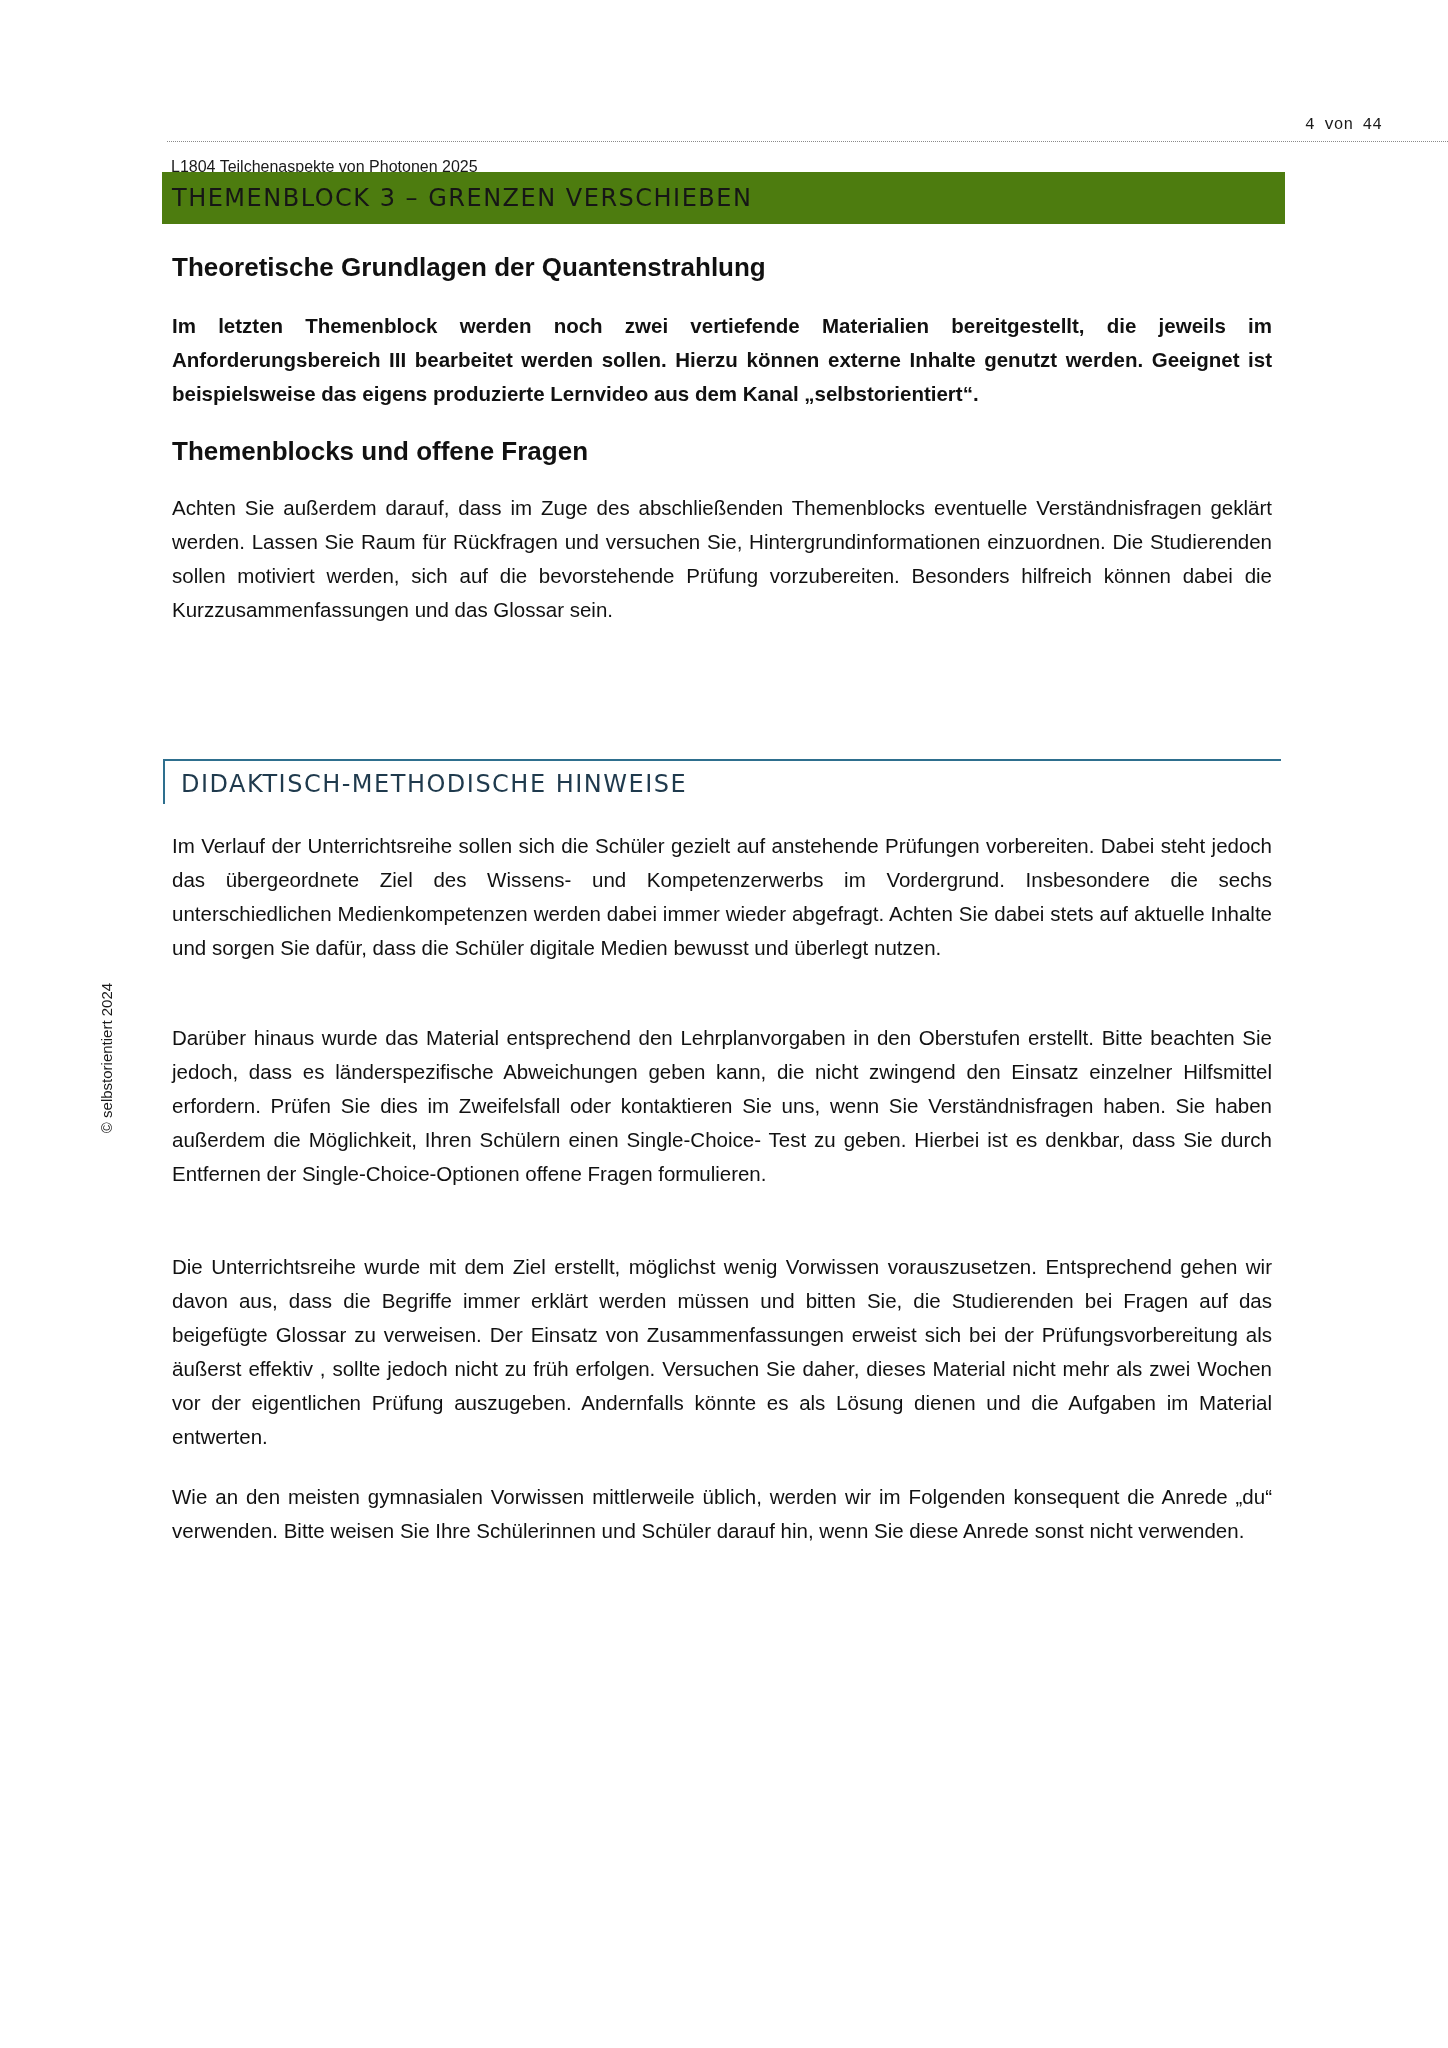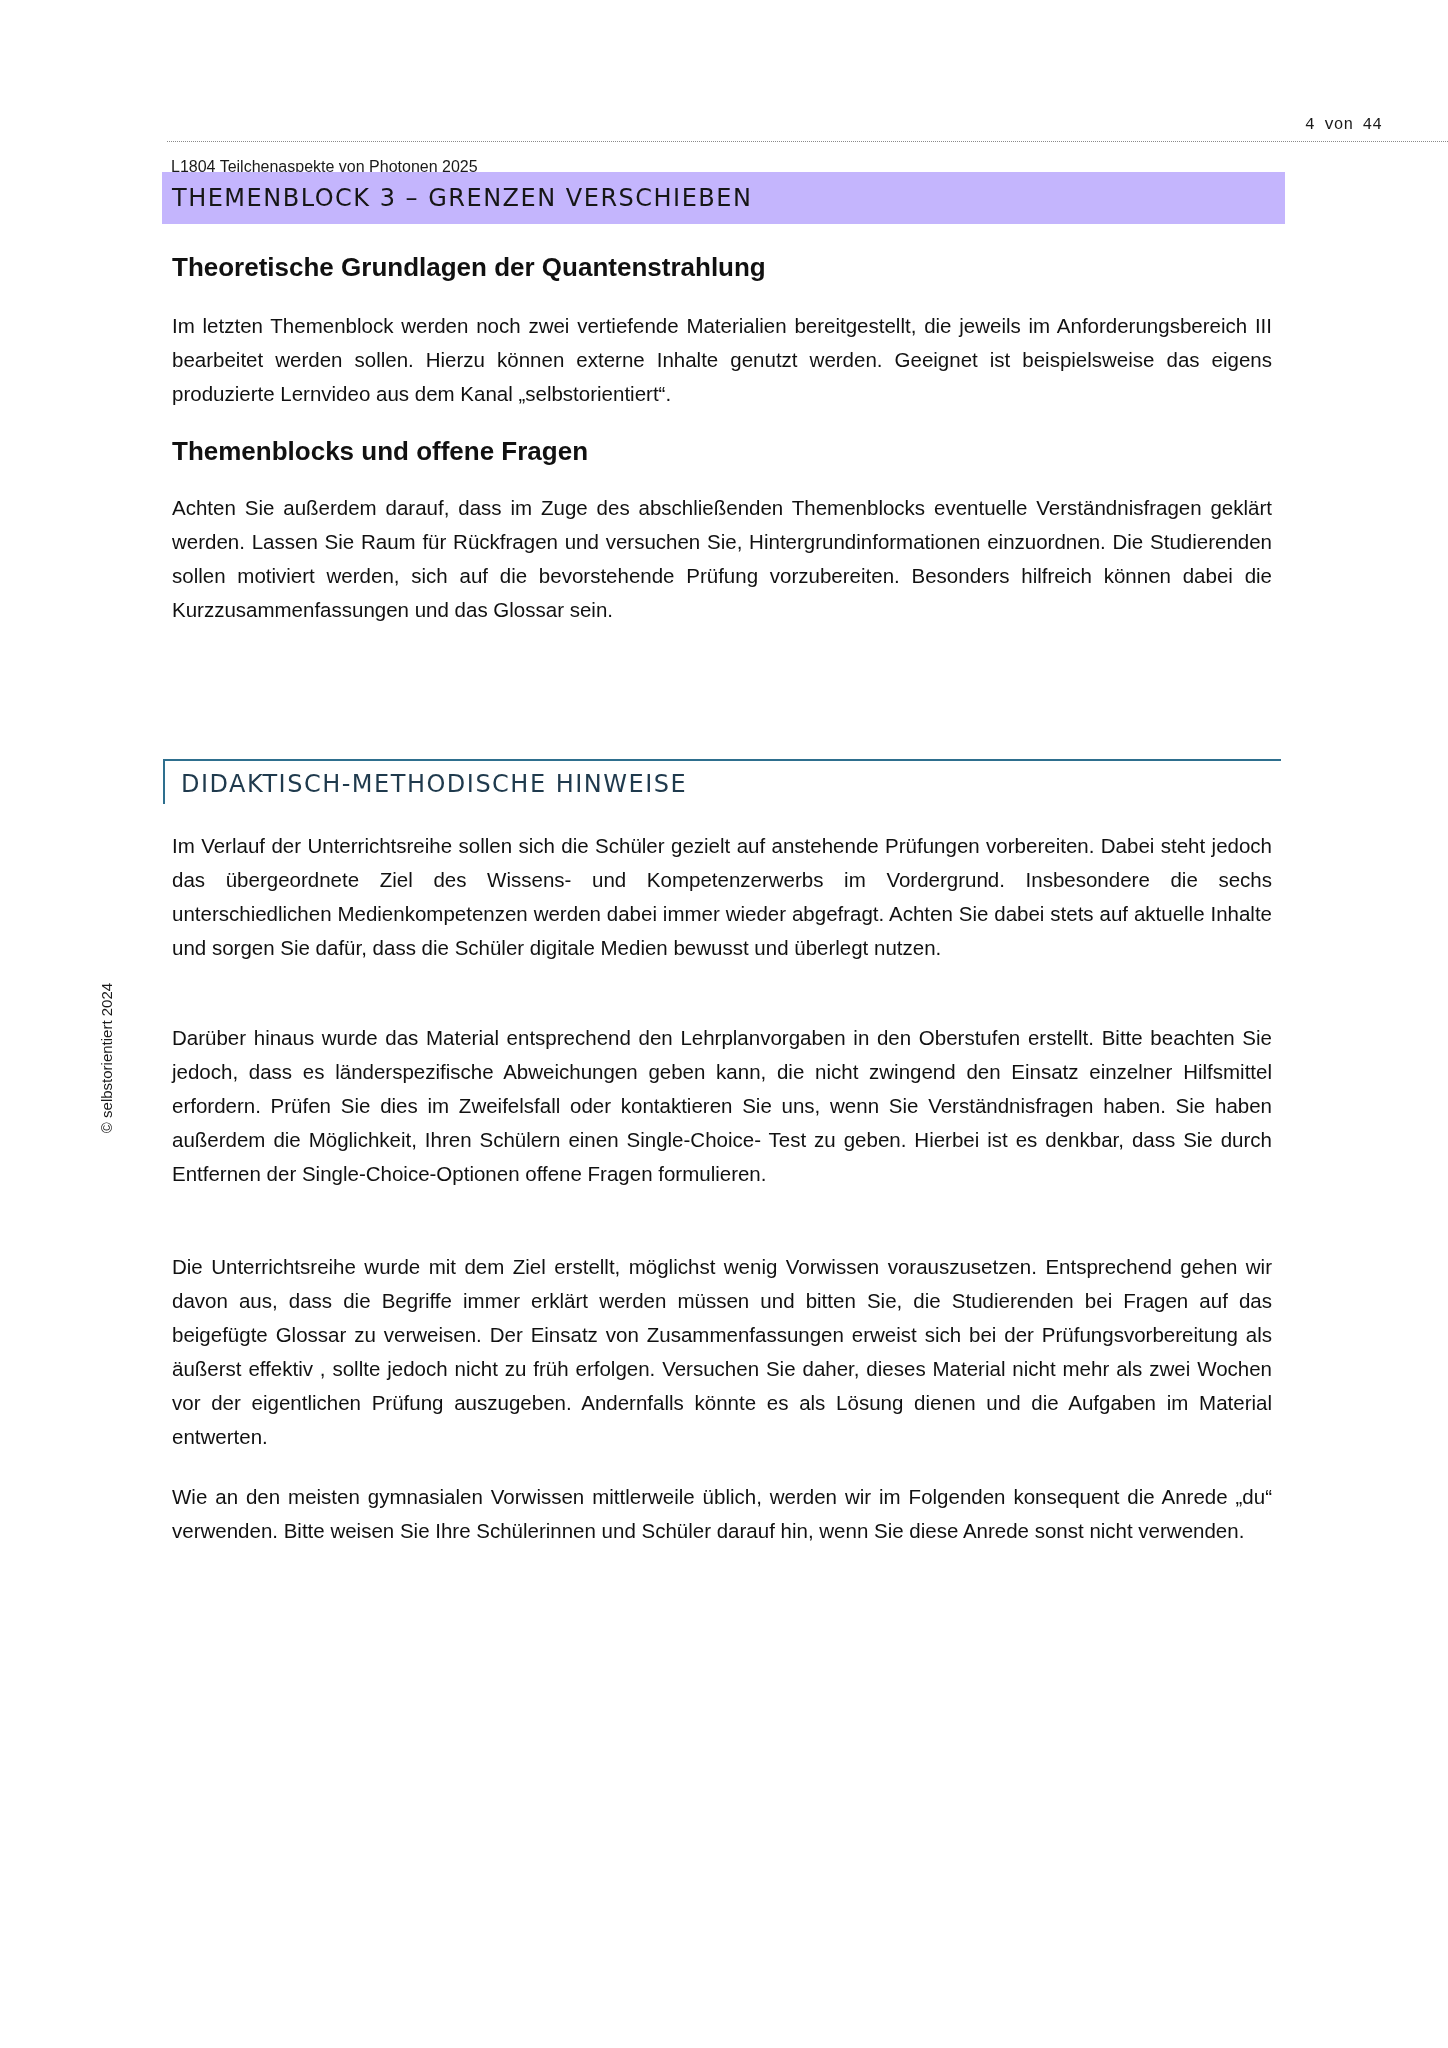--- a/index.html
+++ b/index.html
@@ -2,42 +2,42 @@
 <html><head>
 <meta charset="utf-8">
 <style>
   html, body { margin: 0; padding: 0; background: #ffffff; }
   body { width: 1448px; height: 2048px; position: relative; overflow: hidden;
          font-family: "Liberation Sans", "DejaVu Sans", sans-serif; color: #111111; }
   .abs { position: absolute; }
   .header-left { left: 171px; top: 116px; font-size: 16px; color: #1a1a1a; margin-top: 42px; }
   .header-right { left: 1305px; top: 116px; font-size: 16px; color: #1a1a1a; font-family: Liberation Mono, monospace; }
   .header-rule { left: 167px; top: 141px; width: 1281px; height: 0; border-top: 1.5px dotted #8a8a8a; }
-  .block-bar { left: 162px; top: 172px; width: 1123px; height: 52px; background: #c4b5fd; }
+  .block-bar { left: 162px; top: 172px; width: 1123px; height: 52px; background: #4d7c0f; }
   .block-title { position: absolute; left: 10px; top: 12px; font-size: 24px; letter-spacing: 1.5px; color: #161616; font-family: "DejaVu Sans", sans-serif; font-weight: normal; }
   .subhead { left: 172px; width: 1100px; font-weight: bold; font-size: 26px; }
   .para { left: 172px; width: 1100px; font-size: 20.5px; line-height: 34px; text-align: justify; }
   .section2 { left: 163px; top: 759px; width: 1116px; height: 43px; border-top: 2px solid #2e6f8e; border-left: 2px solid #2e6f8e; }
   .section2-title { position: absolute; left: 16px; top: 9px; font-size: 24px; letter-spacing: 1.5px; color: #1f3a4d; font-family: "DejaVu Sans", sans-serif; }
   .copyright { left: 106px; top: 1058px; font-size: 15px; white-space: nowrap; color: #1a1a1a;
                transform: translate(-50%, -50%) rotate(-90deg); }
 </style>
 </head>
 <body>
 
 <div class="abs header-left">L1804 Teilchenaspekte von Photonen 2025</div>
 <div class="abs header-right">4 von 44</div>
 <div class="abs header-rule"></div>
 
 <div class="abs block-bar">
   <div class="block-title">THEMENBLOCK 3 – GRENZEN VERSCHIEBEN</div>
 </div>
 
 <div class="abs subhead" style="top:252px;">Theoretische Grundlagen der Quantenstrahlung</div>
-<div class="abs para" style="top:309px;">Im letzten Themenblock werden noch zwei vertiefende Materialien bereitgestellt, die jeweils im Anforderungsbereich III bearbeitet werden sollen. Hierzu können externe Inhalte genutzt werden. Geeignet ist beispielsweise das eigens produzierte Lernvideo aus dem Kanal „selbstorientiert“.</div>
+<div class="abs para" style="top:309px;font-weight:bold;">Im letzten Themenblock werden noch zwei vertiefende Materialien bereitgestellt, die jeweils im Anforderungsbereich III bearbeitet werden sollen. Hierzu können externe Inhalte genutzt werden. Geeignet ist beispielsweise das eigens produzierte Lernvideo aus dem Kanal „selbstorientiert“.</div>
 
 <div class="abs subhead" style="top:436px;">Themenblocks und offene Fragen</div>
 <div class="abs para" style="top:491px;">Achten Sie außerdem darauf, dass im Zuge des abschließenden Themenblocks eventuelle Verständnisfragen geklärt werden. Lassen Sie Raum für Rückfragen und versuchen Sie, Hintergrundinformationen einzuordnen. Die Studierenden sollen motiviert werden, sich auf die bevorstehende Prüfung vorzubereiten. Besonders hilfreich können dabei die Kurzzusammenfassungen und das Glossar sein.</div>
 
 <div class="abs section2">
   <div class="section2-title">DIDAKTISCH-METHODISCHE HINWEISE</div>
 </div>
 
 <div class="abs para" style="top:829px;">Im Verlauf der Unterrichtsreihe sollen sich die Schüler gezielt auf anstehende Prüfungen vorbereiten. Dabei steht jedoch das übergeordnete Ziel des Wissens- und Kompetenzerwerbs im Vordergrund. Insbesondere die sechs unterschiedlichen Medienkompetenzen werden dabei immer wieder abgefragt. Achten Sie dabei stets auf aktuelle Inhalte und sorgen Sie dafür, dass die Schüler digitale Medien bewusst und überlegt nutzen.</div>
 <div class="abs para" style="top:1021px;">Darüber hinaus wurde das Material entsprechend den Lehrplanvorgaben in den Oberstufen erstellt. Bitte beachten Sie jedoch, dass es länderspezifische Abweichungen geben kann, die nicht zwingend den Einsatz einzelner Hilfsmittel erfordern. Prüfen Sie dies im Zweifelsfall oder kontaktieren Sie uns, wenn Sie Verständnisfragen haben. Sie haben außerdem die Möglichkeit, Ihren Schülern einen Single-Choice- Test zu geben. Hierbei ist es denkbar, dass Sie durch Entfernen der Single-Choice-Optionen offene Fragen formulieren.</div>

